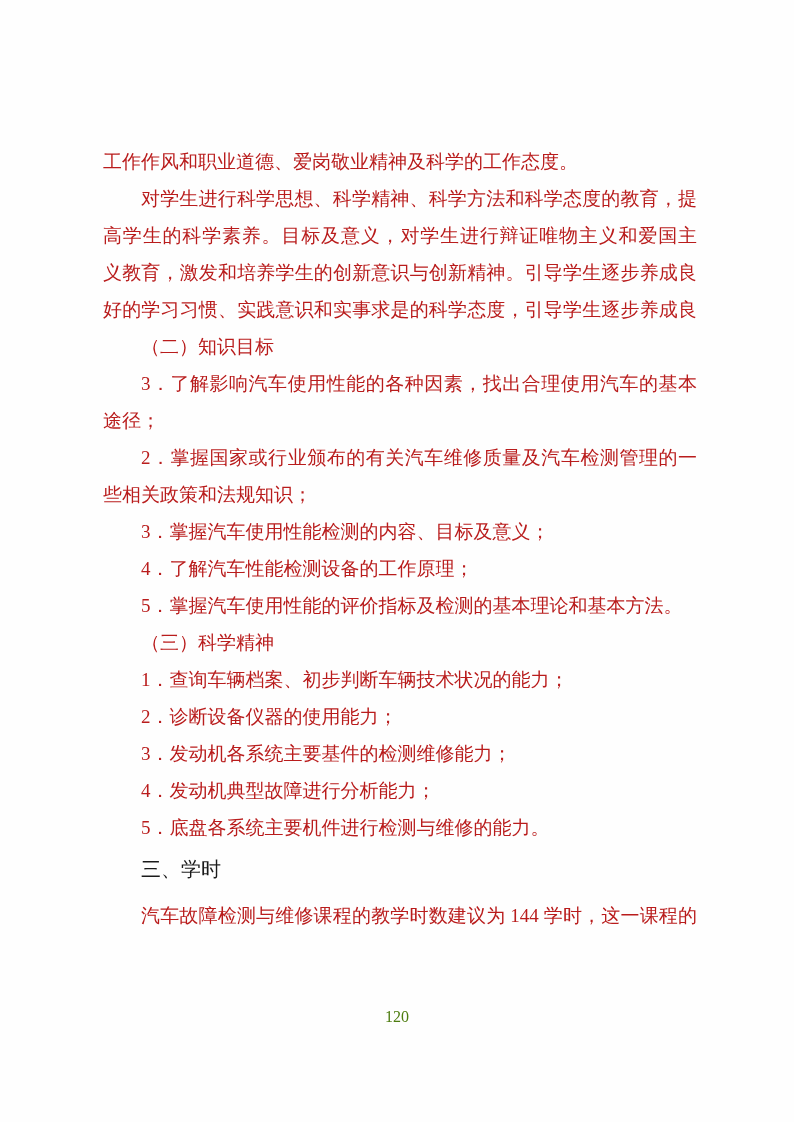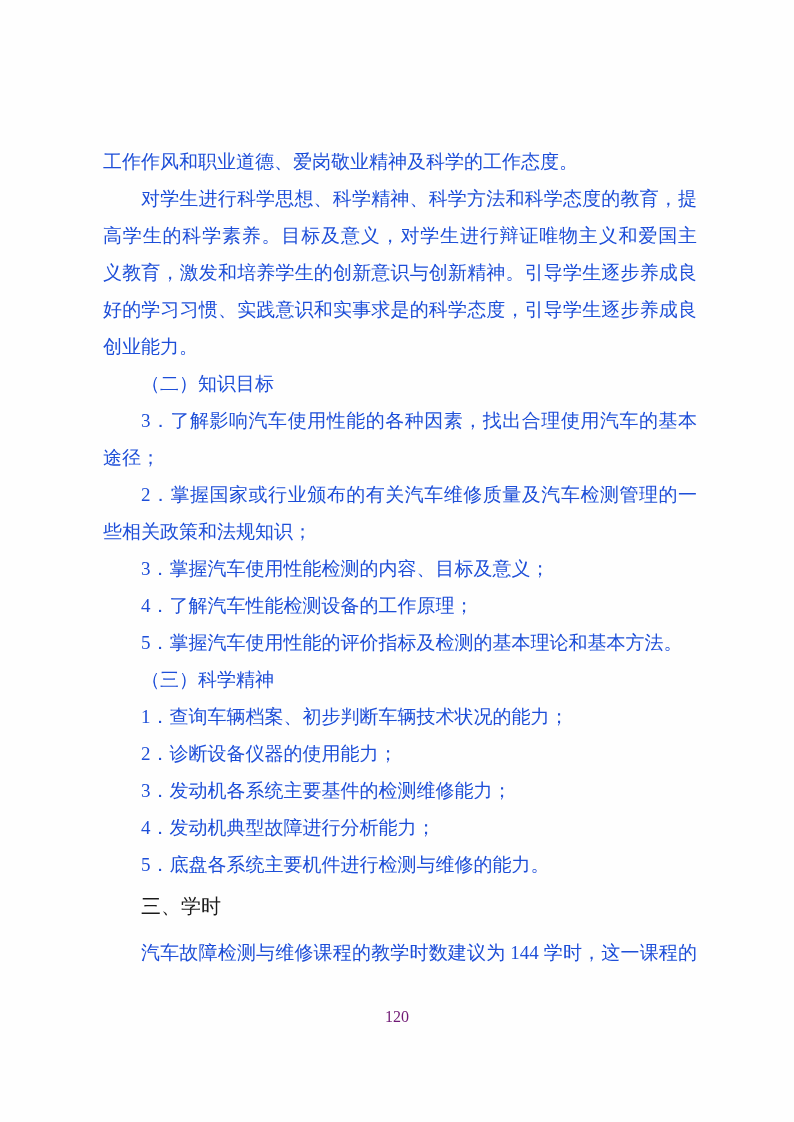--- a/index.html
+++ b/index.html
@@ -17,21 +17,21 @@
   }
   .content {
     position: absolute;
     left: 103px;
     top: 143px;
     width: 594px;
   }
   .line {
     font-size: 19px;
     line-height: 37px;
-    color: #1d4ed8;
+    color: #b91c1c;
     text-align: left;
     white-space: normal;
   }
   
   .line.j {
     text-align: justify;
     text-align-last: justify;
   }
   
   .line.indent {
@@ -65,34 +65,33 @@
 </head>
 <body>
 
 <div class="page">
   <div class="content">
       <div class="line">工作作风和职业道德、爱岗敬业精神及科学的工作态度。</div>
       <div class="line indent j">对学生进行科学思想、科学精神、科学方法和科学态度的教育，提</div>
       <div class="line j">高学生的科学素养。目标及意义，对学生进行辩证唯物主义和爱国主</div>
       <div class="line j">义教育，激发和培养学生的创新意识与创新精神。引导学生逐步养成良</div>
       <div class="line j">好的学习习惯、实践意识和实事求是的科学态度，引导学生逐步养成良</div>
-      <div class="line">创业能力。</div>
       <div class="line indent">（二）知识目标</div>
       <div class="line indent j">3．了解影响汽车使用性能的各种因素，找出合理使用汽车的基本</div>
       <div class="line">途径；</div>
       <div class="line indent j">2．掌握国家或行业颁布的有关汽车维修质量及汽车检测管理的一</div>
       <div class="line">些相关政策和法规知识；</div>
       <div class="line indent">3．掌握汽车使用性能检测的内容、目标及意义；</div>
       <div class="line indent">4．了解汽车性能检测设备的工作原理；</div>
       <div class="line indent">5．掌握汽车使用性能的评价指标及检测的基本理论和基本方法。</div>
       <div class="line indent">（三）科学精神</div>
       <div class="line indent">1．查询车辆档案、初步判断车辆技术状况的能力；</div>
       <div class="line indent">2．诊断设备仪器的使用能力；</div>
       <div class="line indent">3．发动机各系统主要基件的检测维修能力；</div>
       <div class="line indent">4．发动机典型故障进行分析能力；</div>
       <div class="line indent">5．底盘各系统主要机件进行检测与维修的能力。</div>
       <div class="line heading indent">三、学时</div>
       <div class="line indent j">汽车故障检测与维修课程的教学时数建议为 144 学时，这一课程的</div>
     </div>
   <div class="footer">
-    <span class="page-number" style="color: #701a75;">120</span>
+    <span class="page-number" style="color: #4d7c0f;">120</span>
   </div>
 </div>
 
 </body></html>

